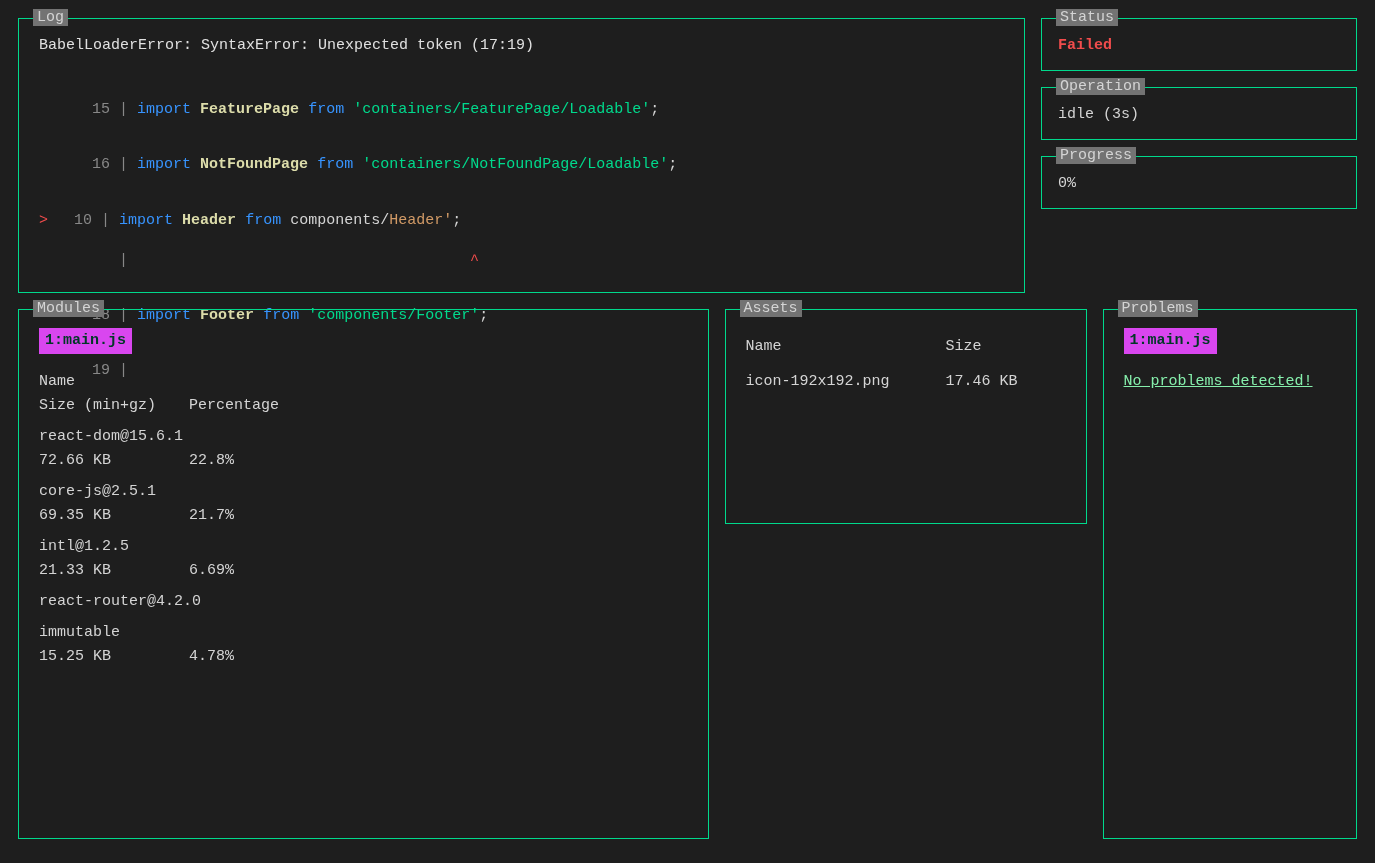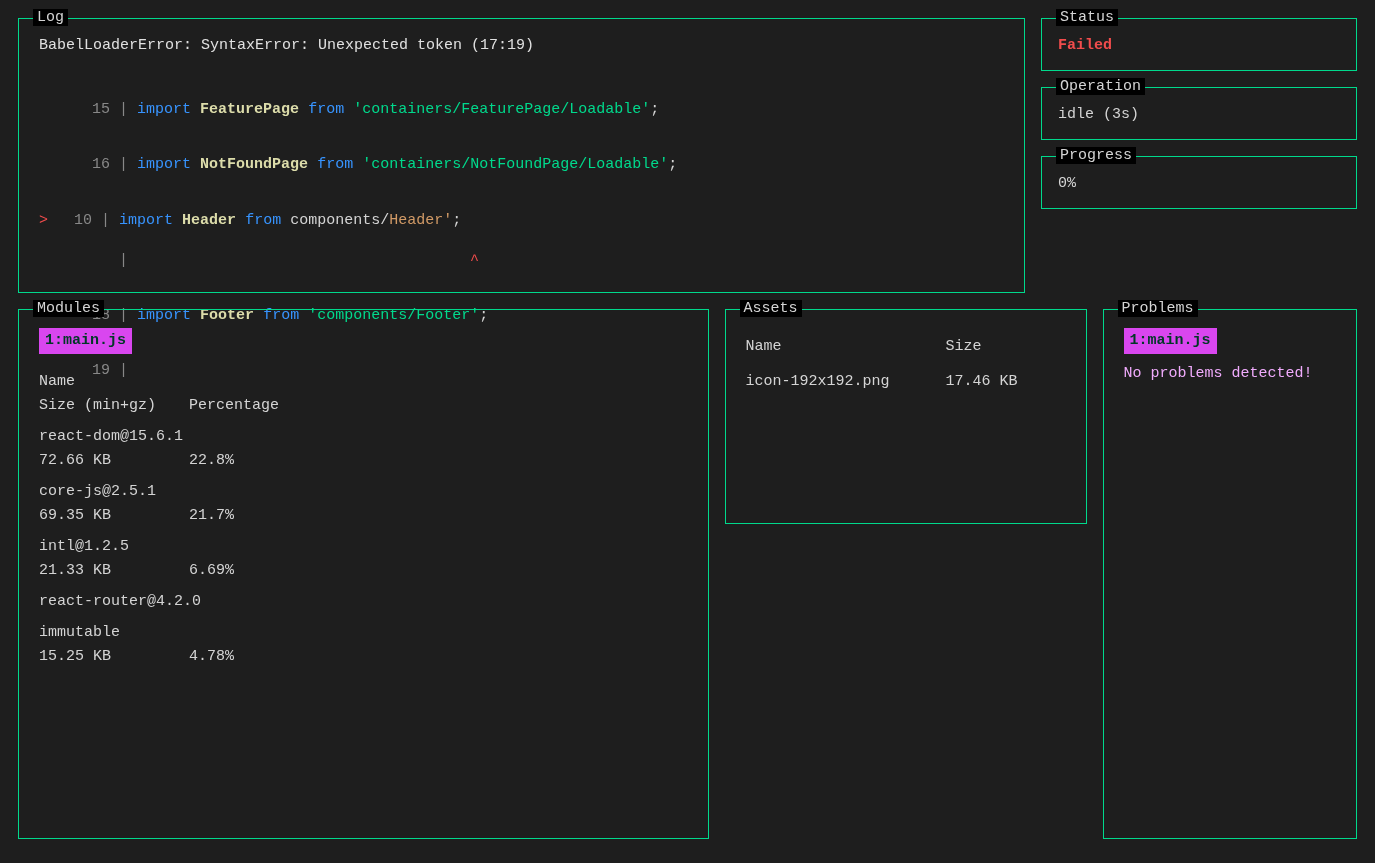--- a/index.html
+++ b/index.html
@@ -15,21 +15,21 @@
   .panel {
     border: 1px solid #00d98c;
     position: relative;
     padding: 18px 20px;
     margin: 8px;
   }
   .panel-title {
     position: absolute;
     top: -10px;
     left: 14px;
-    background: #000000;
+    background: #737373;
     padding: 0 4px;
     color: #d4d4d4;
     font-size: 15px;
   }
   .row1 {
     display: flex;
   }
   .log-panel {
     flex: 1;
     height: 275px;
@@ -85,21 +85,21 @@
   .err-caret { color: #f14c4c; }
   .err-str { color: #d19a66; }
   .log-error { color: #e0e0e0; margin-bottom: 12px; display: block; }
   .modules-content, .problems-content { line-height: 1.6; }
   .mod-header { margin-top: 16px; }
   .mod-row { margin-top: 7px; }
   .assets-header { display: flex; margin-top: 10px; margin-bottom: 18px; }
   .assets-row { display: flex; }
   .col-name { width: 200px; }
   .col-size { width: 120px; }
-  .no-problems { color: #f0abfc; margin-top: 8px; display: block; }
+  .no-problems { color: #86efac; margin-top: 16px; display: block; text-decoration: underline; }
   .size-col { display: inline-block; width: 150px; }
   .pct-col { display: inline-block; }
 </style>
 </head>
 <body>
 
 <div class="row1">
   <div class="panel log-panel">
     <span class="panel-title">Log</span>
     <span class="log-error">BabelLoaderError: SyntaxError: Unexpected token (17:19)</span>

